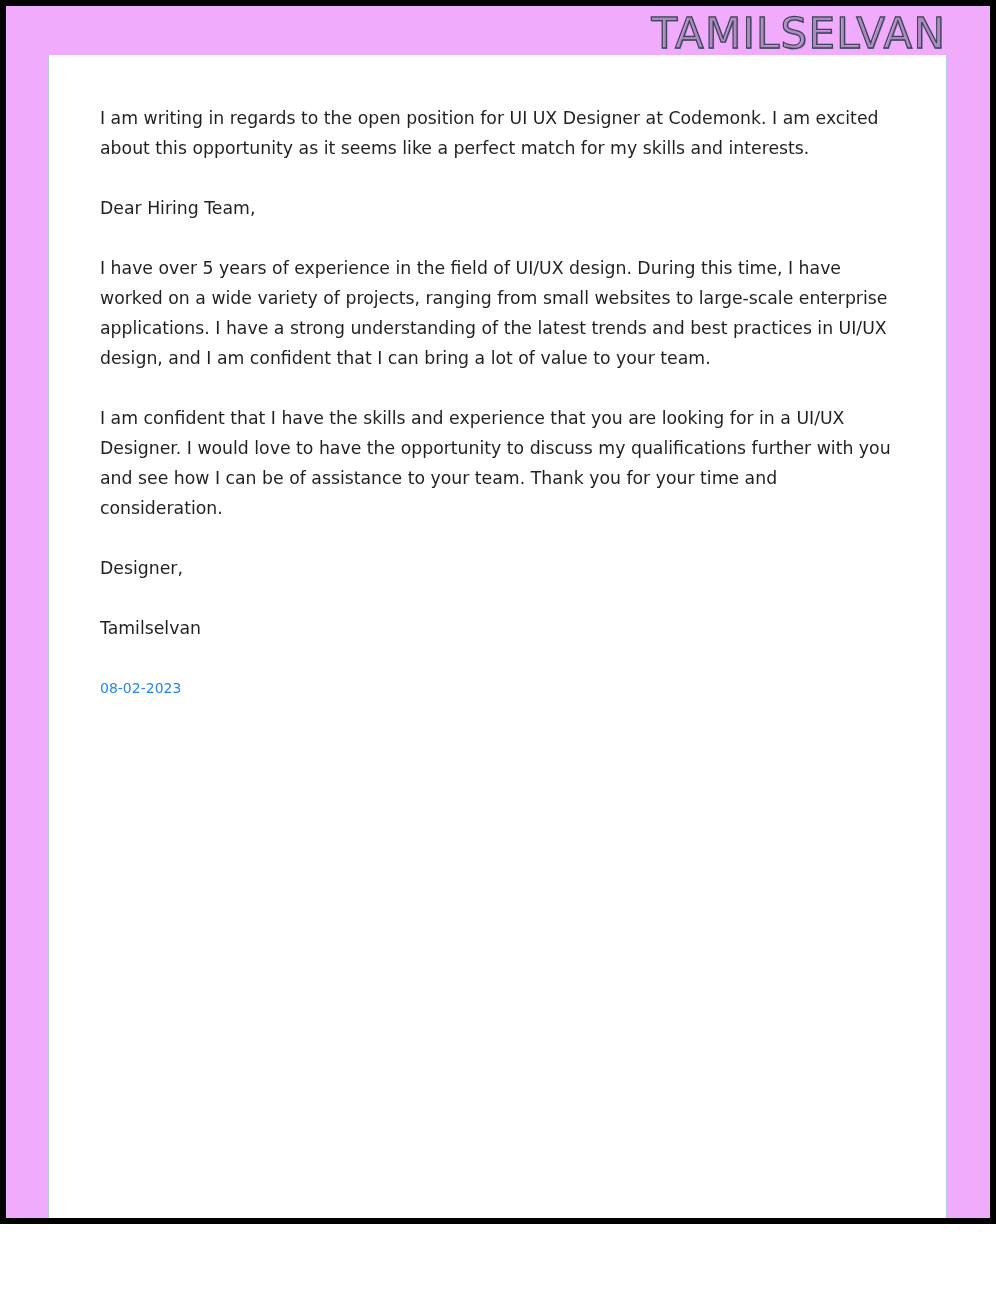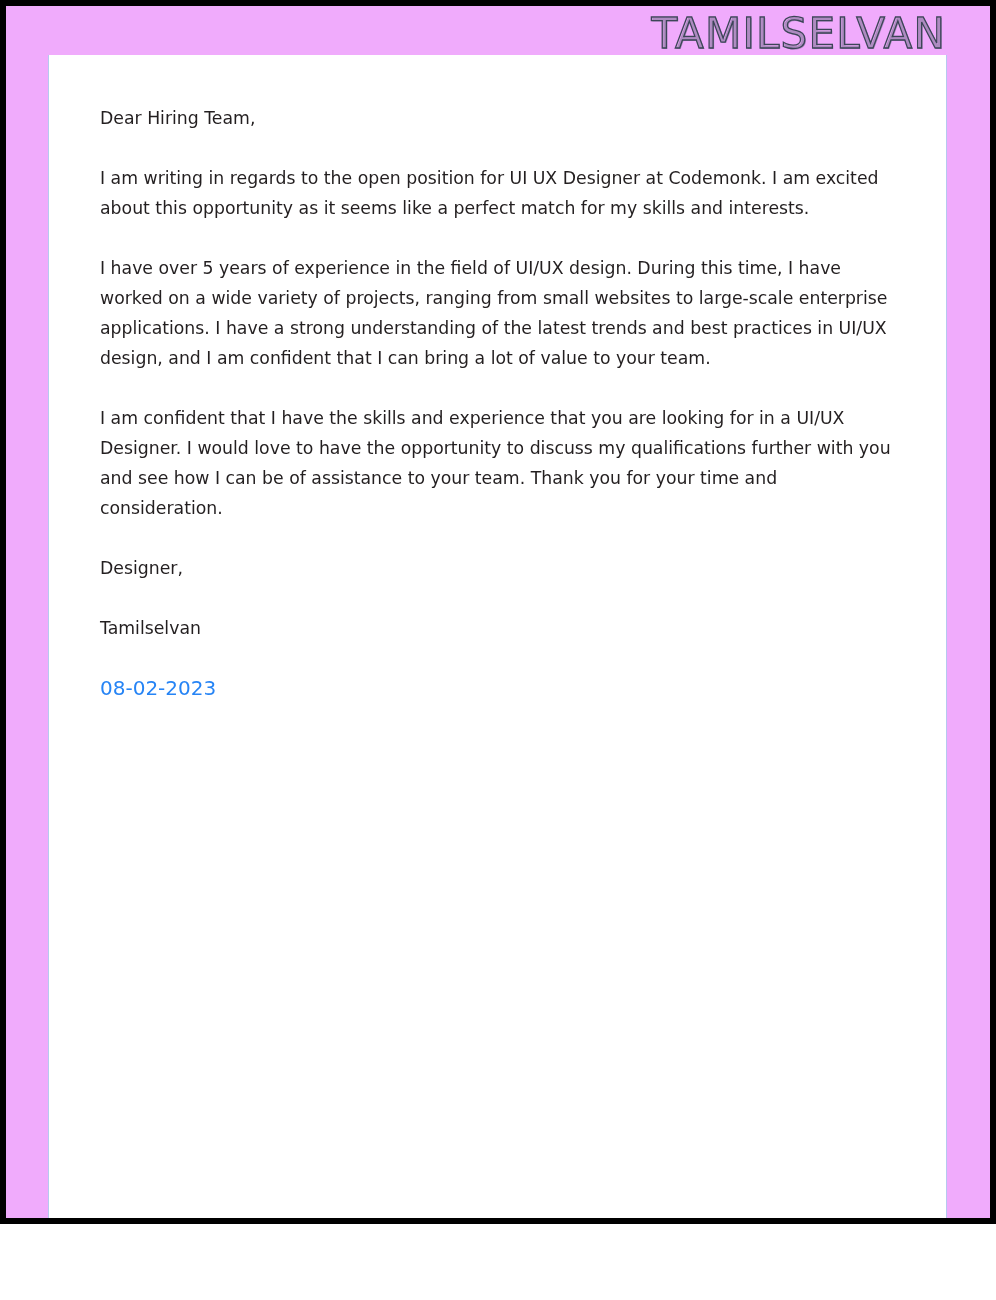--- a/index.html
+++ b/index.html
@@ -92,21 +92,21 @@
     margin-bottom: 0;
   }
   .signature-name {
     margin: 0 0 0 0;
     font-size: 17.3px;
     line-height: 30px;
     color: #231f20;
   }
   .signature-date {
     margin: 10px 0 0 0;
-    font-size: 20px;
+    font-size: 14px;
     line-height: 30px;
     color: #2684f5;
   }
   .sign-block {
     margin-top: 30px;
   }
 
   
   .card-footer {
     position: absolute;
@@ -126,23 +126,23 @@
     <h1 class="doc-title">TAMILSELVAN</h1>
   </div>
 
   <div class="card-topbar"></div>
 
   <div class="card">
     <div class="card-inner">
 
       <div class="letter">
 
+        <p>I am writing in regards to the open position for UI UX Designer at Codemonk. I am excited about this opportunity as it seems like a perfect match for my skills and interests.</p>
+
         <p>Dear Hiring Team,</p>
-
-        <p>I am writing in regards to the open position for UI UX Designer at Codemonk. I am excited about this opportunity as it seems like a perfect match for my skills and interests.</p>
 
         <p>I have over 5 years of experience in the field of UI/UX design. During this time, I have worked on a wide variety of projects, ranging from small websites to large-scale enterprise applications. I have a strong understanding of the latest trends and best practices in UI/UX design, and I am confident that I can bring a lot of value to your team.</p>
 
 
         <p>I am confident that I have the skills and experience that you are looking for in a UI/UX Designer. I would love to have the opportunity to discuss my qualifications further with you and see how I can be of assistance to your team. Thank you for your time and consideration.</p>
 
         <p class="tight">Designer,</p>
 
         <div class="sign-block">
           <p class="signature-name">Tamilselvan</p>

